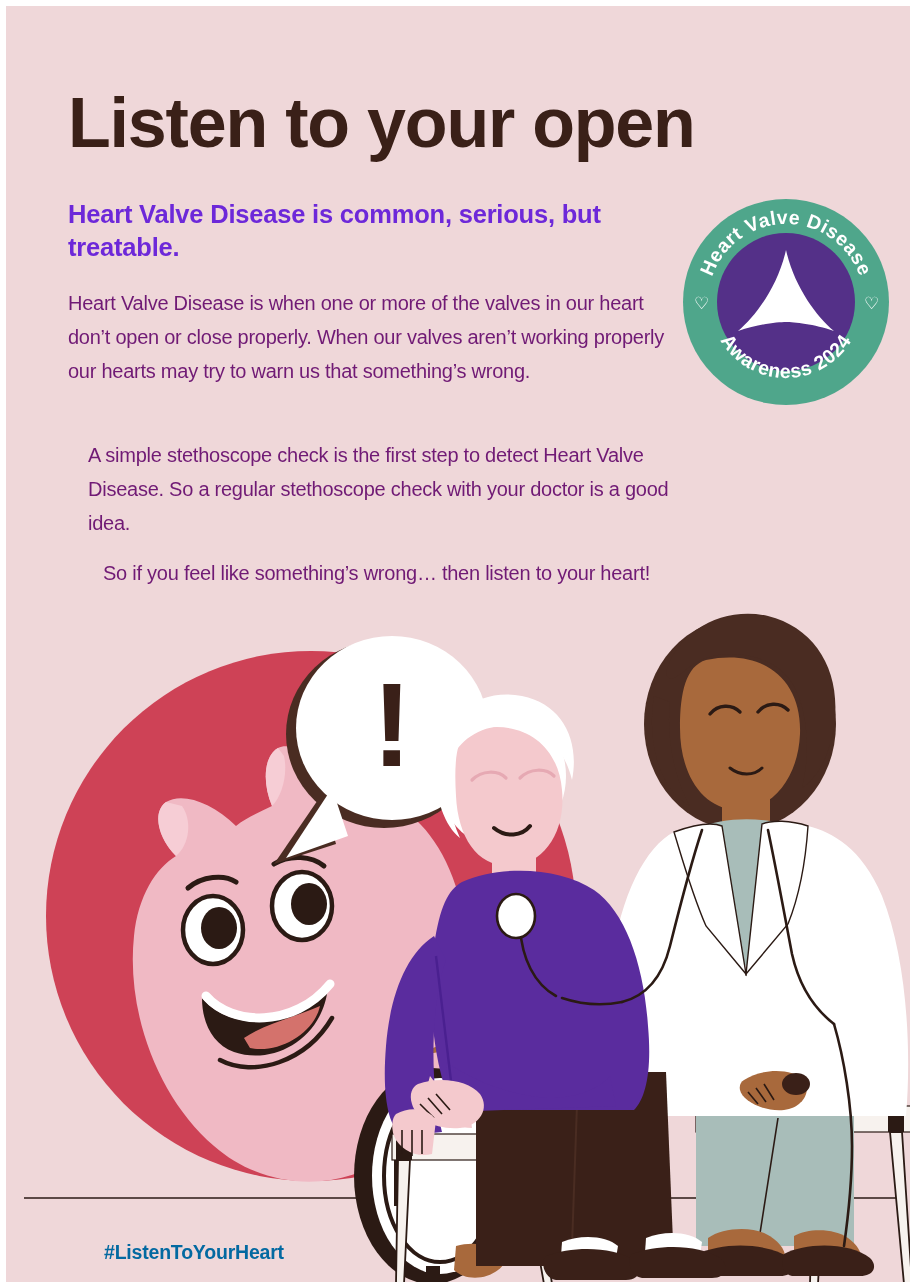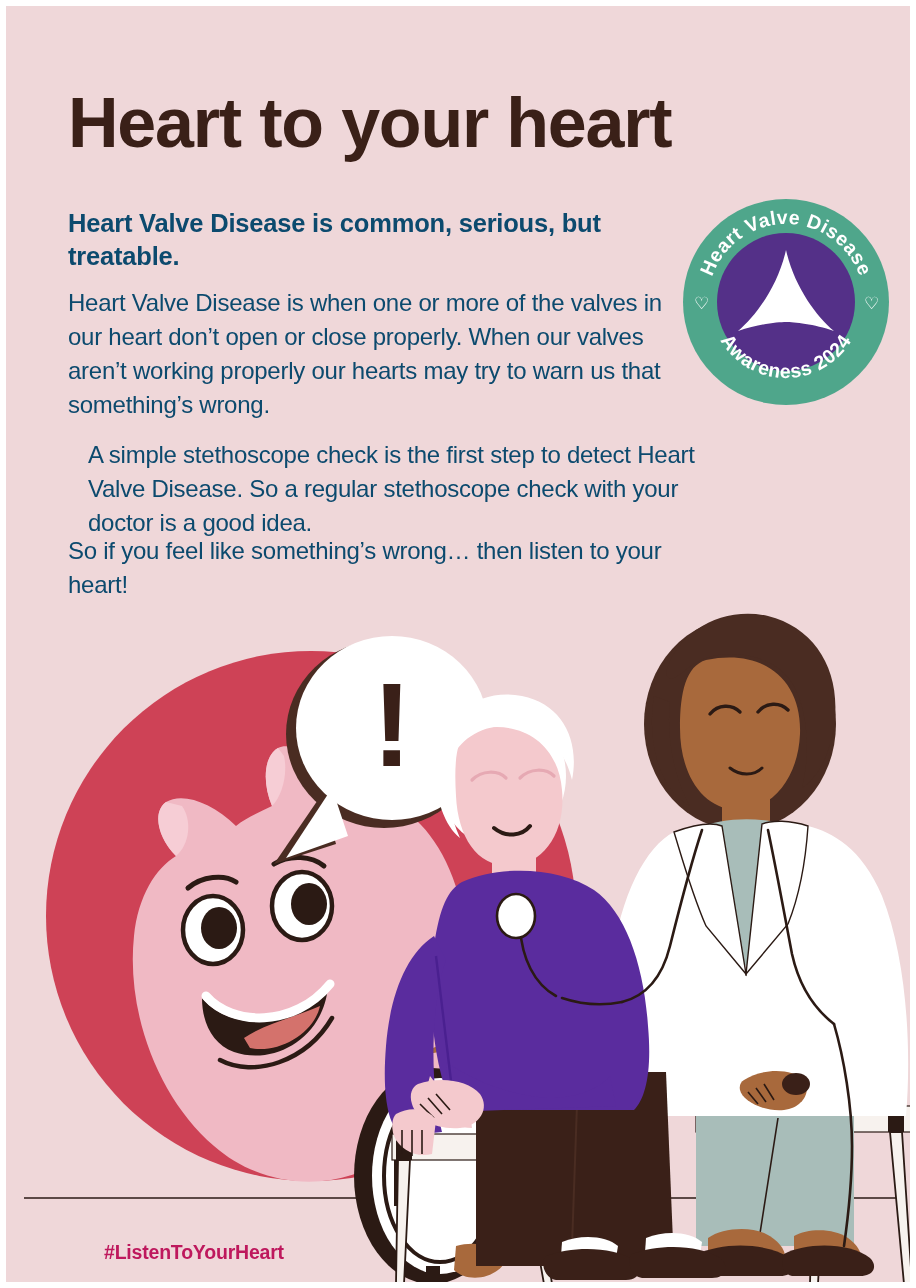--- a/index.html
+++ b/index.html
@@ -37,36 +37,35 @@
     white-space: nowrap;
   }
   #subhead {
     position: absolute;
     left: 62px;
     top: 192px;
     width: 600px;
     font-size: 25.5px;
     line-height: 33px;
     font-weight: bold;
-    color: #0c4a6e;
+    color: #6d28d9;
     letter-spacing: -0.2px;
-    margin-top: 9px;
   }
   .para {
     position: absolute;
     left: 62px;
     width: 618px;
-    font-size: 24px;
+    font-size: 20px;
     line-height: 34px;
-    color: #0c4a6e;
+    color: #701a75;
     letter-spacing: -0.25px;
   }
   #para1 { top: 280px; }
   #para2 { top: 432px; margin-left: 20px; }
-  #para3 { top: 528px; }
+  #para3 { top: 550px; margin-left: 35px; }
 
   
   #badge {
     position: absolute;
     left: 676px;
     top: 192px;
     width: 208px;
     height: 208px;
   }
   #badge svg { display: block; width: 208px; height: 208px; }
@@ -90,30 +89,30 @@
     font-weight: bold;
     color: #151515;
     letter-spacing: -0.2px;
   }
   #hashtag {
     position: absolute;
     left: 98px;
     top: 1235px;
     font-size: 19.5px;
     font-weight: bold;
-    color: #be185d;
+    color: #0369a1;
     letter-spacing: -0.2px;
   }
 </style>
 </head>
 <body>
 
 <div id="poster">
 
-  <div id="headline">Heart to your heart</div>
+  <div id="headline">Listen to your open</div>
 
   <div id="subhead">Heart Valve Disease is common, serious, but treatable.</div>
 
   <div class="para" id="para1">Heart Valve Disease is when one or more of the valves in our heart don’t open or close properly. When our valves aren’t working properly our hearts may try to warn us that something’s wrong.</div>
   <div class="para" id="para2">A simple stethoscope check is the first step to detect Heart Valve Disease. So a regular stethoscope check with your doctor is a good idea.</div>
   <div class="para" id="para3">So if you feel like something’s wrong… then listen to your heart!</div>
 
   <div id="badge">
     <svg viewBox="0 0 208 208" xmlns="http://www.w3.org/2000/svg">
       <defs>

